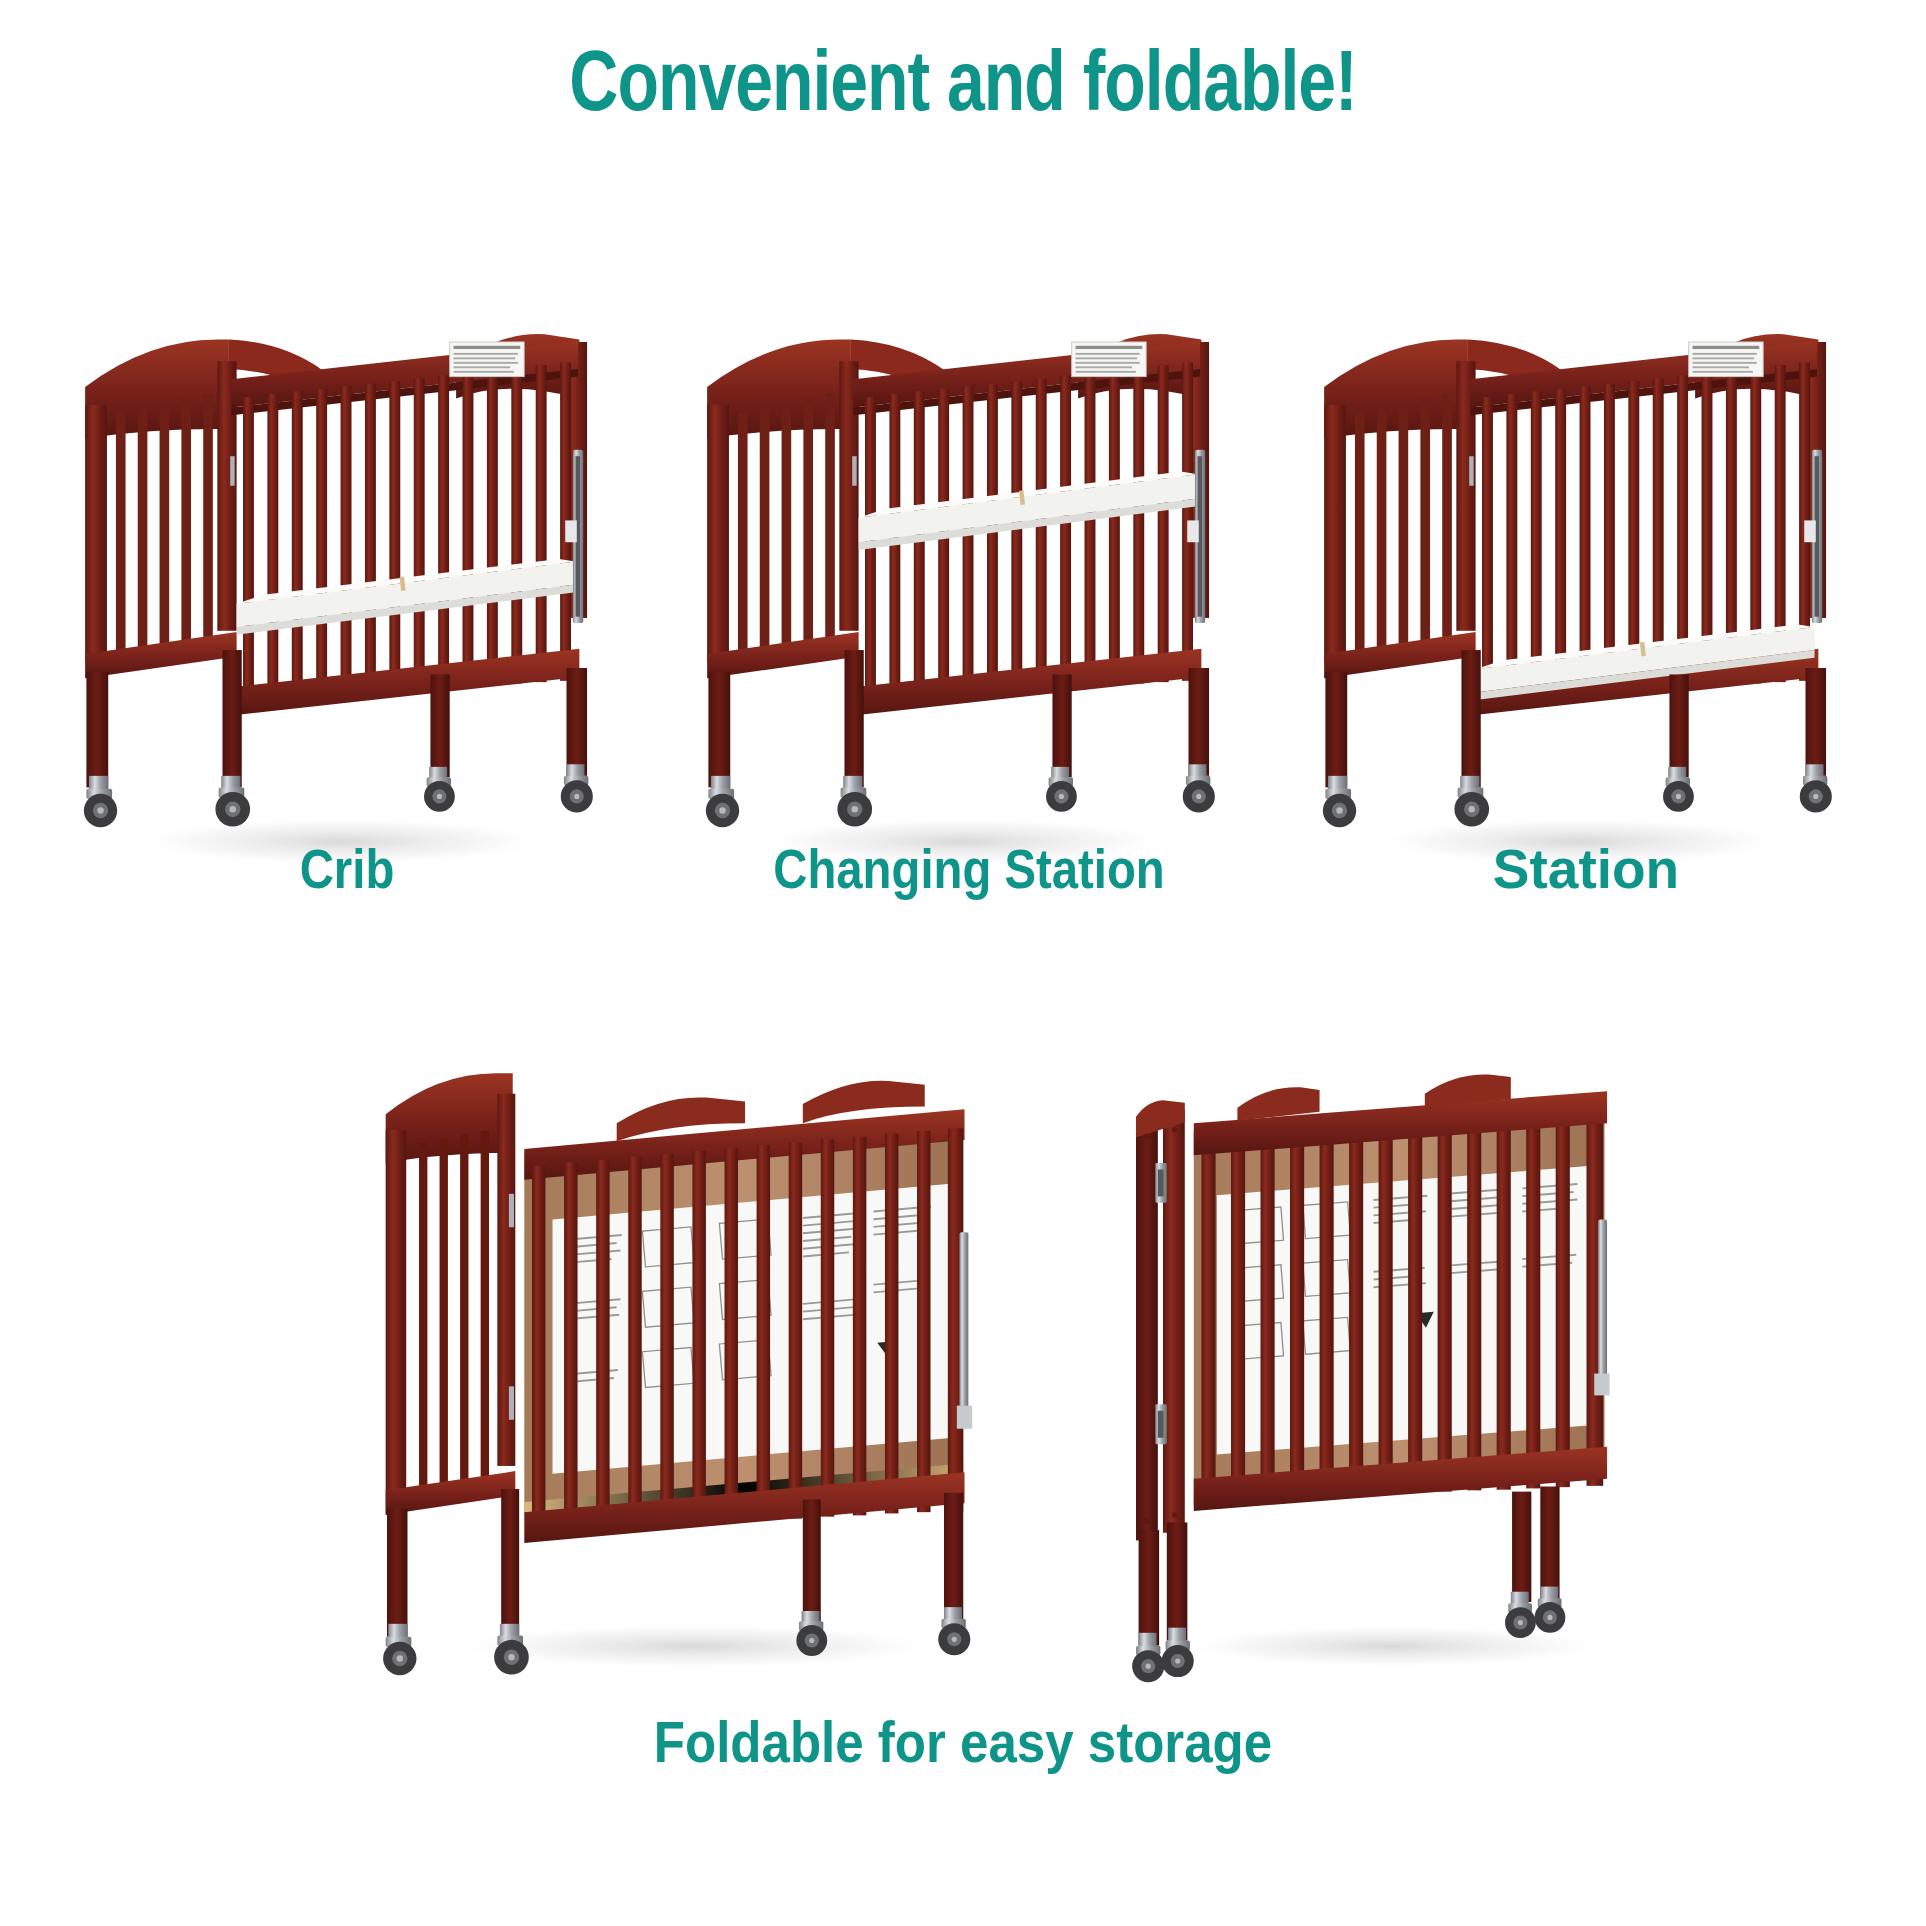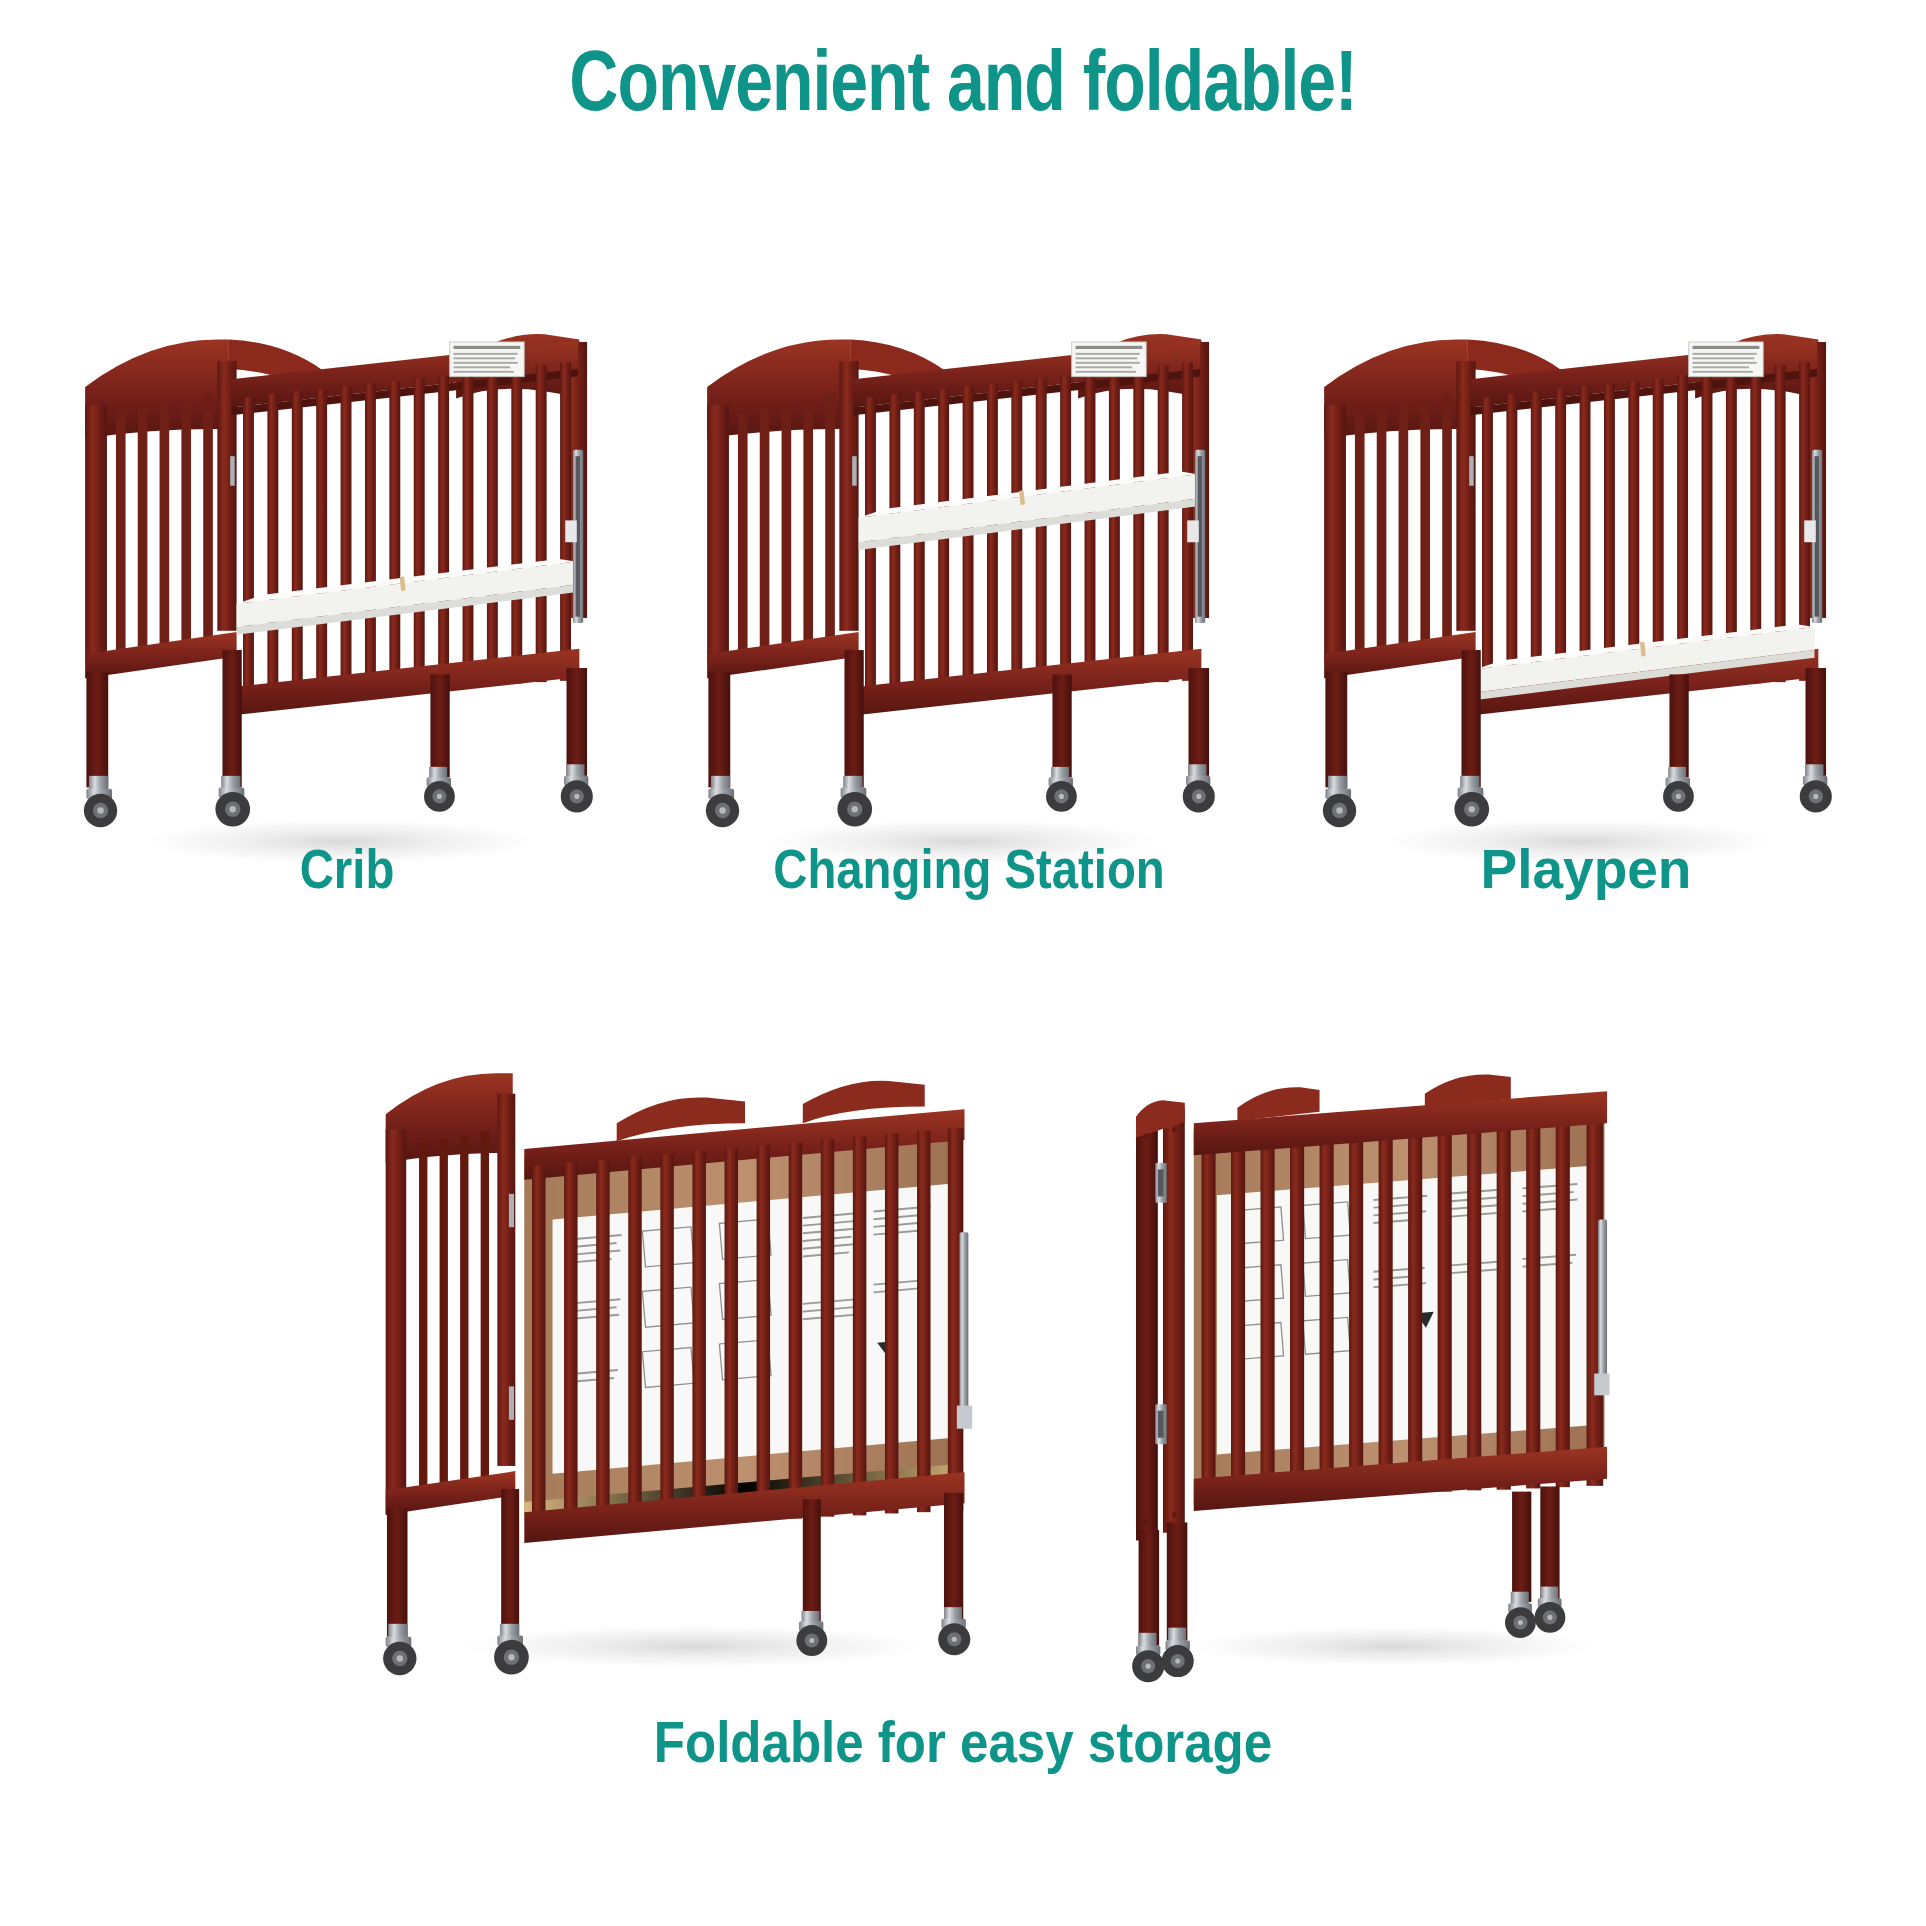--- a/index.html
+++ b/index.html
@@ -459,21 +459,21 @@
           <circle cx="20" cy="40" r="25" fill="#3c3c3e"></circle>
           <circle cx="20" cy="40" r="11" fill="#6e7074"></circle>
           <circle cx="20" cy="40" r="4" fill="#b6b9bd"></circle>
         </g>
       </g>
     </svg>
   </div>
 
   <div class="caption caption-row1 cap-crib">Crib</div>
   <div class="caption caption-row1 cap-changing">Changing Station</div>
-  <div class="caption caption-row1 cap-playpen">Playpen</div>
+  <div class="caption caption-row1 cap-playpen">Station</div>
 
   <div class="cell cell-fold-a">
     <svg class="art" viewBox="0 0 1030 1030">
       <defs>
         <linearGradient id="pine" x1="0" y1="0" x2="1" y2="0">
           <stop offset="0%" stop-color="#d8b97f"></stop>
           <stop offset="50%" stop-color="#eeda b0"></stop>
           <stop offset="100%" stop-color="#cfae74"></stop>
         </linearGradient>
         <linearGradient id="board" x1="0" y1="0" x2="1" y2="0">

